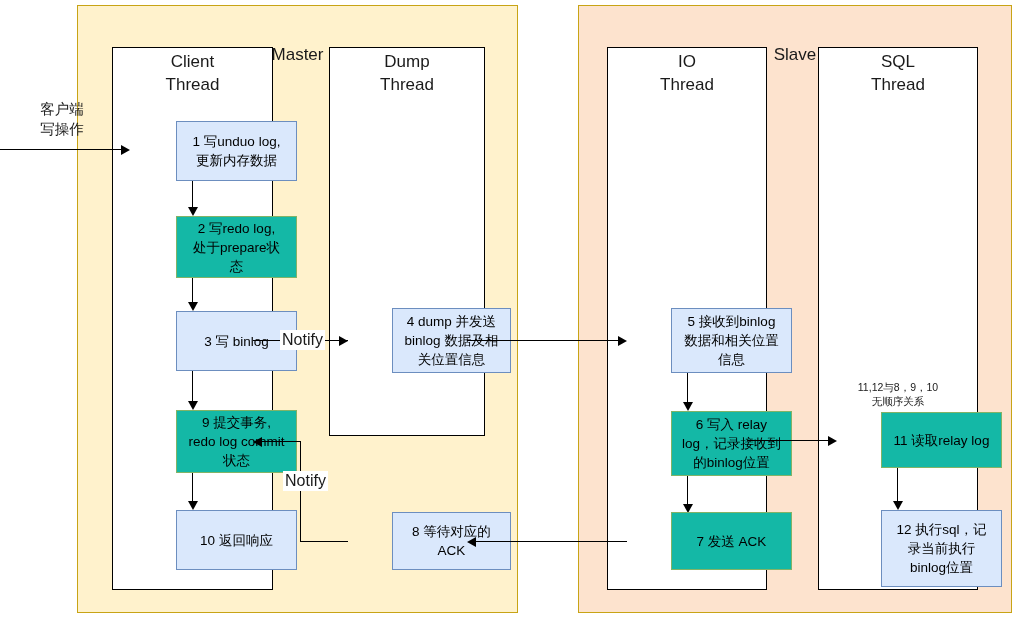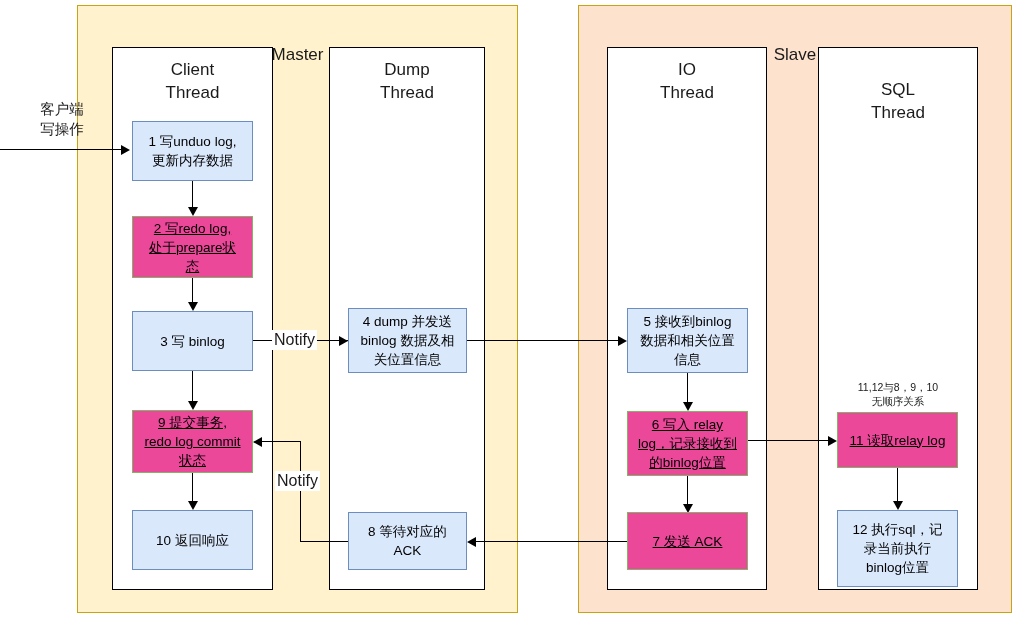--- a/index.html
+++ b/index.html
@@ -6,45 +6,45 @@
   body{width:1018px;height:621px;overflow:hidden;
        font-family:"Liberation Sans","DejaVu Sans",sans-serif;color:#000;}
   #stage{position:relative;width:1018px;height:621px;background:#fff;}
 
   .panel{position:absolute;box-sizing:border-box;border:1px solid #c8a415;}
   .panel-title{position:absolute;left:0;right:0;top:10px;text-align:center;
                font-size:17px;color:#1a1a1a;line-height:22px;margin-top:28px;}
 
   .thread{position:absolute;box-sizing:border-box;background:#ffffff;
           border:1.6px solid #000000;}
-  .thread-title{position:absolute;left:0;right:0;top:10px;text-align:center;
+  .thread-title{position:absolute;left:0;right:0;top:2px;text-align:center;
                 font-size:17px;line-height:23px;color:#1a1a1a;}
 
   .node{position:absolute;box-sizing:border-box;display:flex;
         align-items:center;justify-content:center;text-align:center;
-        font-size:13.5px;line-height:19px;padding:2px 5px;}
+        font-size:13.5px;line-height:19px;padding:2px 5px;margin-left:44px;}
   .node.blue{background:#dae8fc;border:1px solid #6c8ebf;}
-  .node.green{background:#ec4899;border:1px solid #82b366;text-decoration:underline;}
+  .node.green{background:#14b8a6;border:1px solid #82b366;}
 
   .line{position:absolute;background:#000;}
   .line.h{height:1.4px;}
   .line.v{width:1.4px;}
 
   .arrow{position:absolute;width:0;height:0;}
   .arrow.right{border-top:5px solid transparent;border-bottom:5px solid transparent;
                border-left:9px solid #000;}
   .arrow.left{border-top:5px solid transparent;border-bottom:5px solid transparent;
               border-right:9px solid #000;}
   .arrow.down{border-left:5px solid transparent;border-right:5px solid transparent;
               border-top:9px solid #000;}
 
   .free-label{position:absolute;text-align:center;font-size:14.5px;line-height:20px;
               color:#1a1a1a;white-space:pre-line;}
   .notify{position:absolute;background:#fff;font-size:16px;line-height:20px;
-          color:#1a1a1a;padding:0 2px;}
+          color:#1a1a1a;padding:0 2px;margin-left:8px;}
   .note{position:absolute;text-align:center;font-size:10.5px;line-height:14px;
         color:#1a1a1a;white-space:pre-line;}
 </style>
 </head>
 <body>
 
 <div id="stage">
 
   <div class="panel" style="left:77px;top:5px;width:441px;height:608px;background:#fff2cc;">
     <div class="panel-title">Master</div>
@@ -52,32 +52,32 @@
 
   <div class="panel" style="left:578px;top:5px;width:434px;height:608px;background:#fde3ce;">
     <div class="panel-title">Slave</div>
   </div>
 
   <div class="thread" style="left:112px;top:47px;width:161px;height:543px;">
     <div class="thread-title" style="white-space:pre-line;">Client
 Thread</div>
   </div>
 
-  <div class="thread" style="left:329px;top:47px;width:156px;height:543px;">
+  <div class="thread" style="left:329px;top:47px;width:156px;height:389px;">
     <div class="thread-title" style="white-space:pre-line;">Dump
 Thread</div>
   </div>
 
   <div class="thread" style="left:607px;top:47px;width:160px;height:543px;">
     <div class="thread-title" style="white-space:pre-line;">IO
 Thread</div>
   </div>
 
   <div class="thread" style="left:818px;top:47px;width:160px;height:543px;">
-    <div class="thread-title" style="white-space:pre-line;margin-top:20px;">SQL
+    <div class="thread-title" style="white-space:pre-line;">SQL
 Thread</div>
   </div>
 
   <div class="free-label" style="left:18px;top:99px;width:88px;">客户端
 写操作</div>
   <div class="line h" style="left:0px;top:149px;width:122px;"></div>
   <div class="arrow right" style="left:121px;top:145px;"></div>
 
   <div class="node blue" style="left:132px;top:121px;width:121px;height:60px;white-space:pre-line;">1 写unduo log,
 更新内存数据</div>

